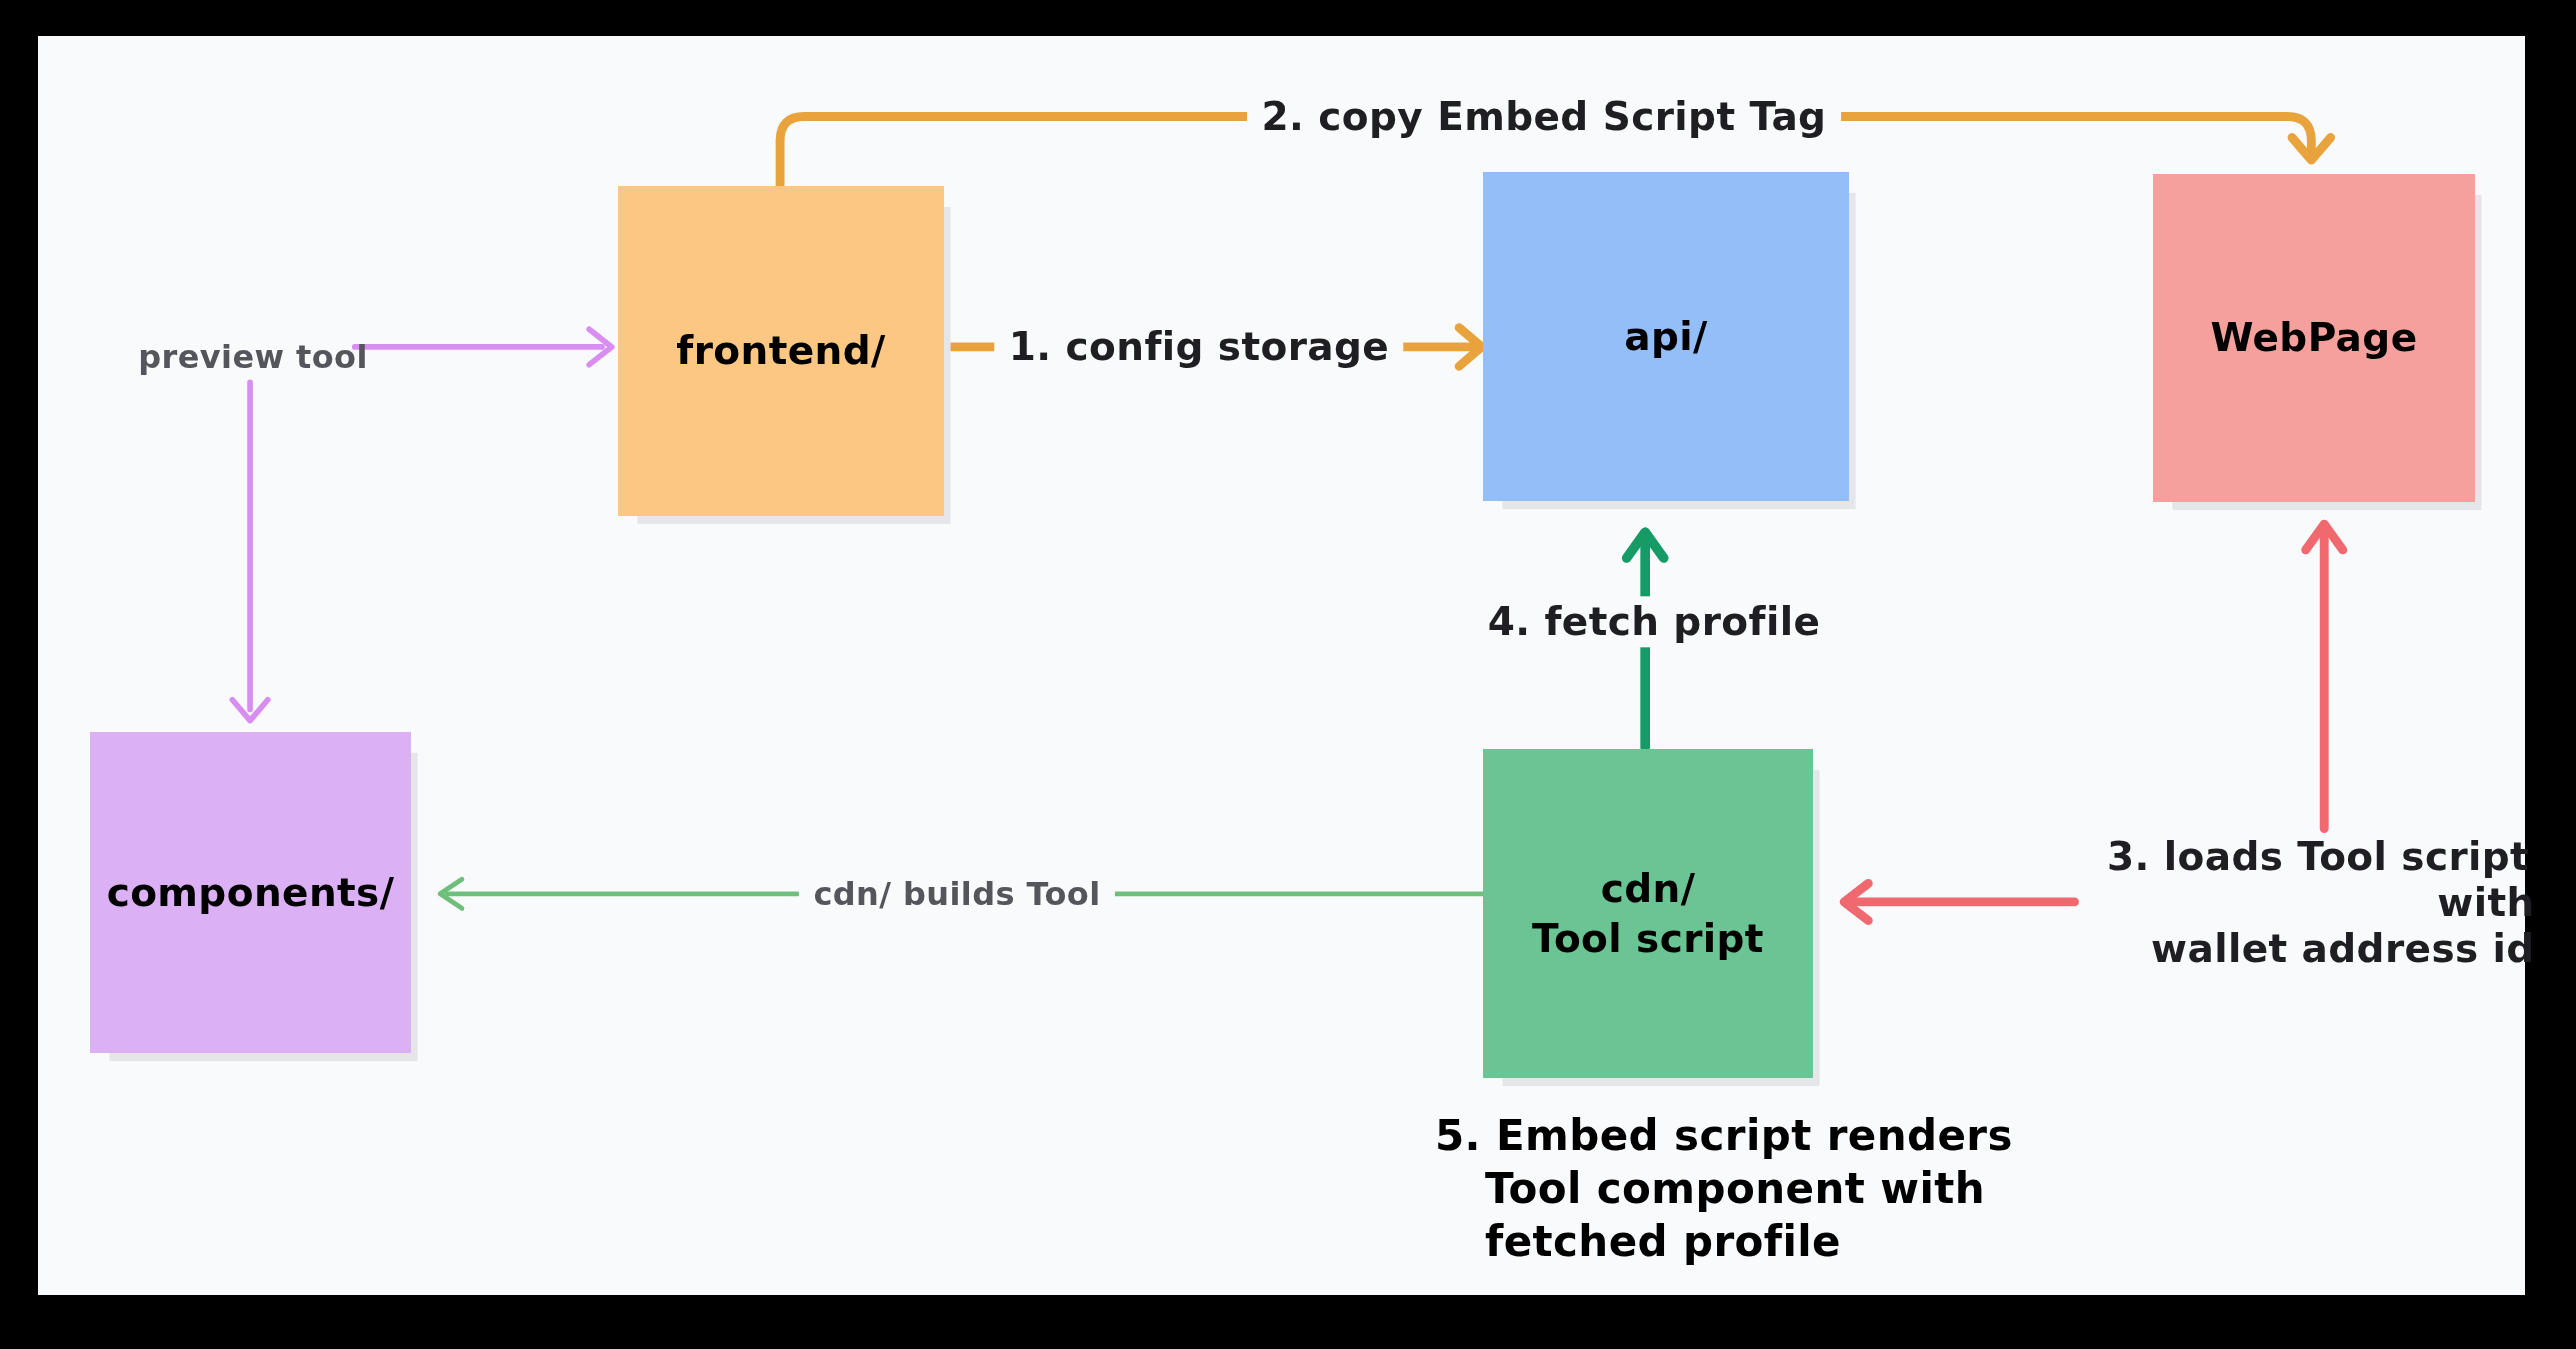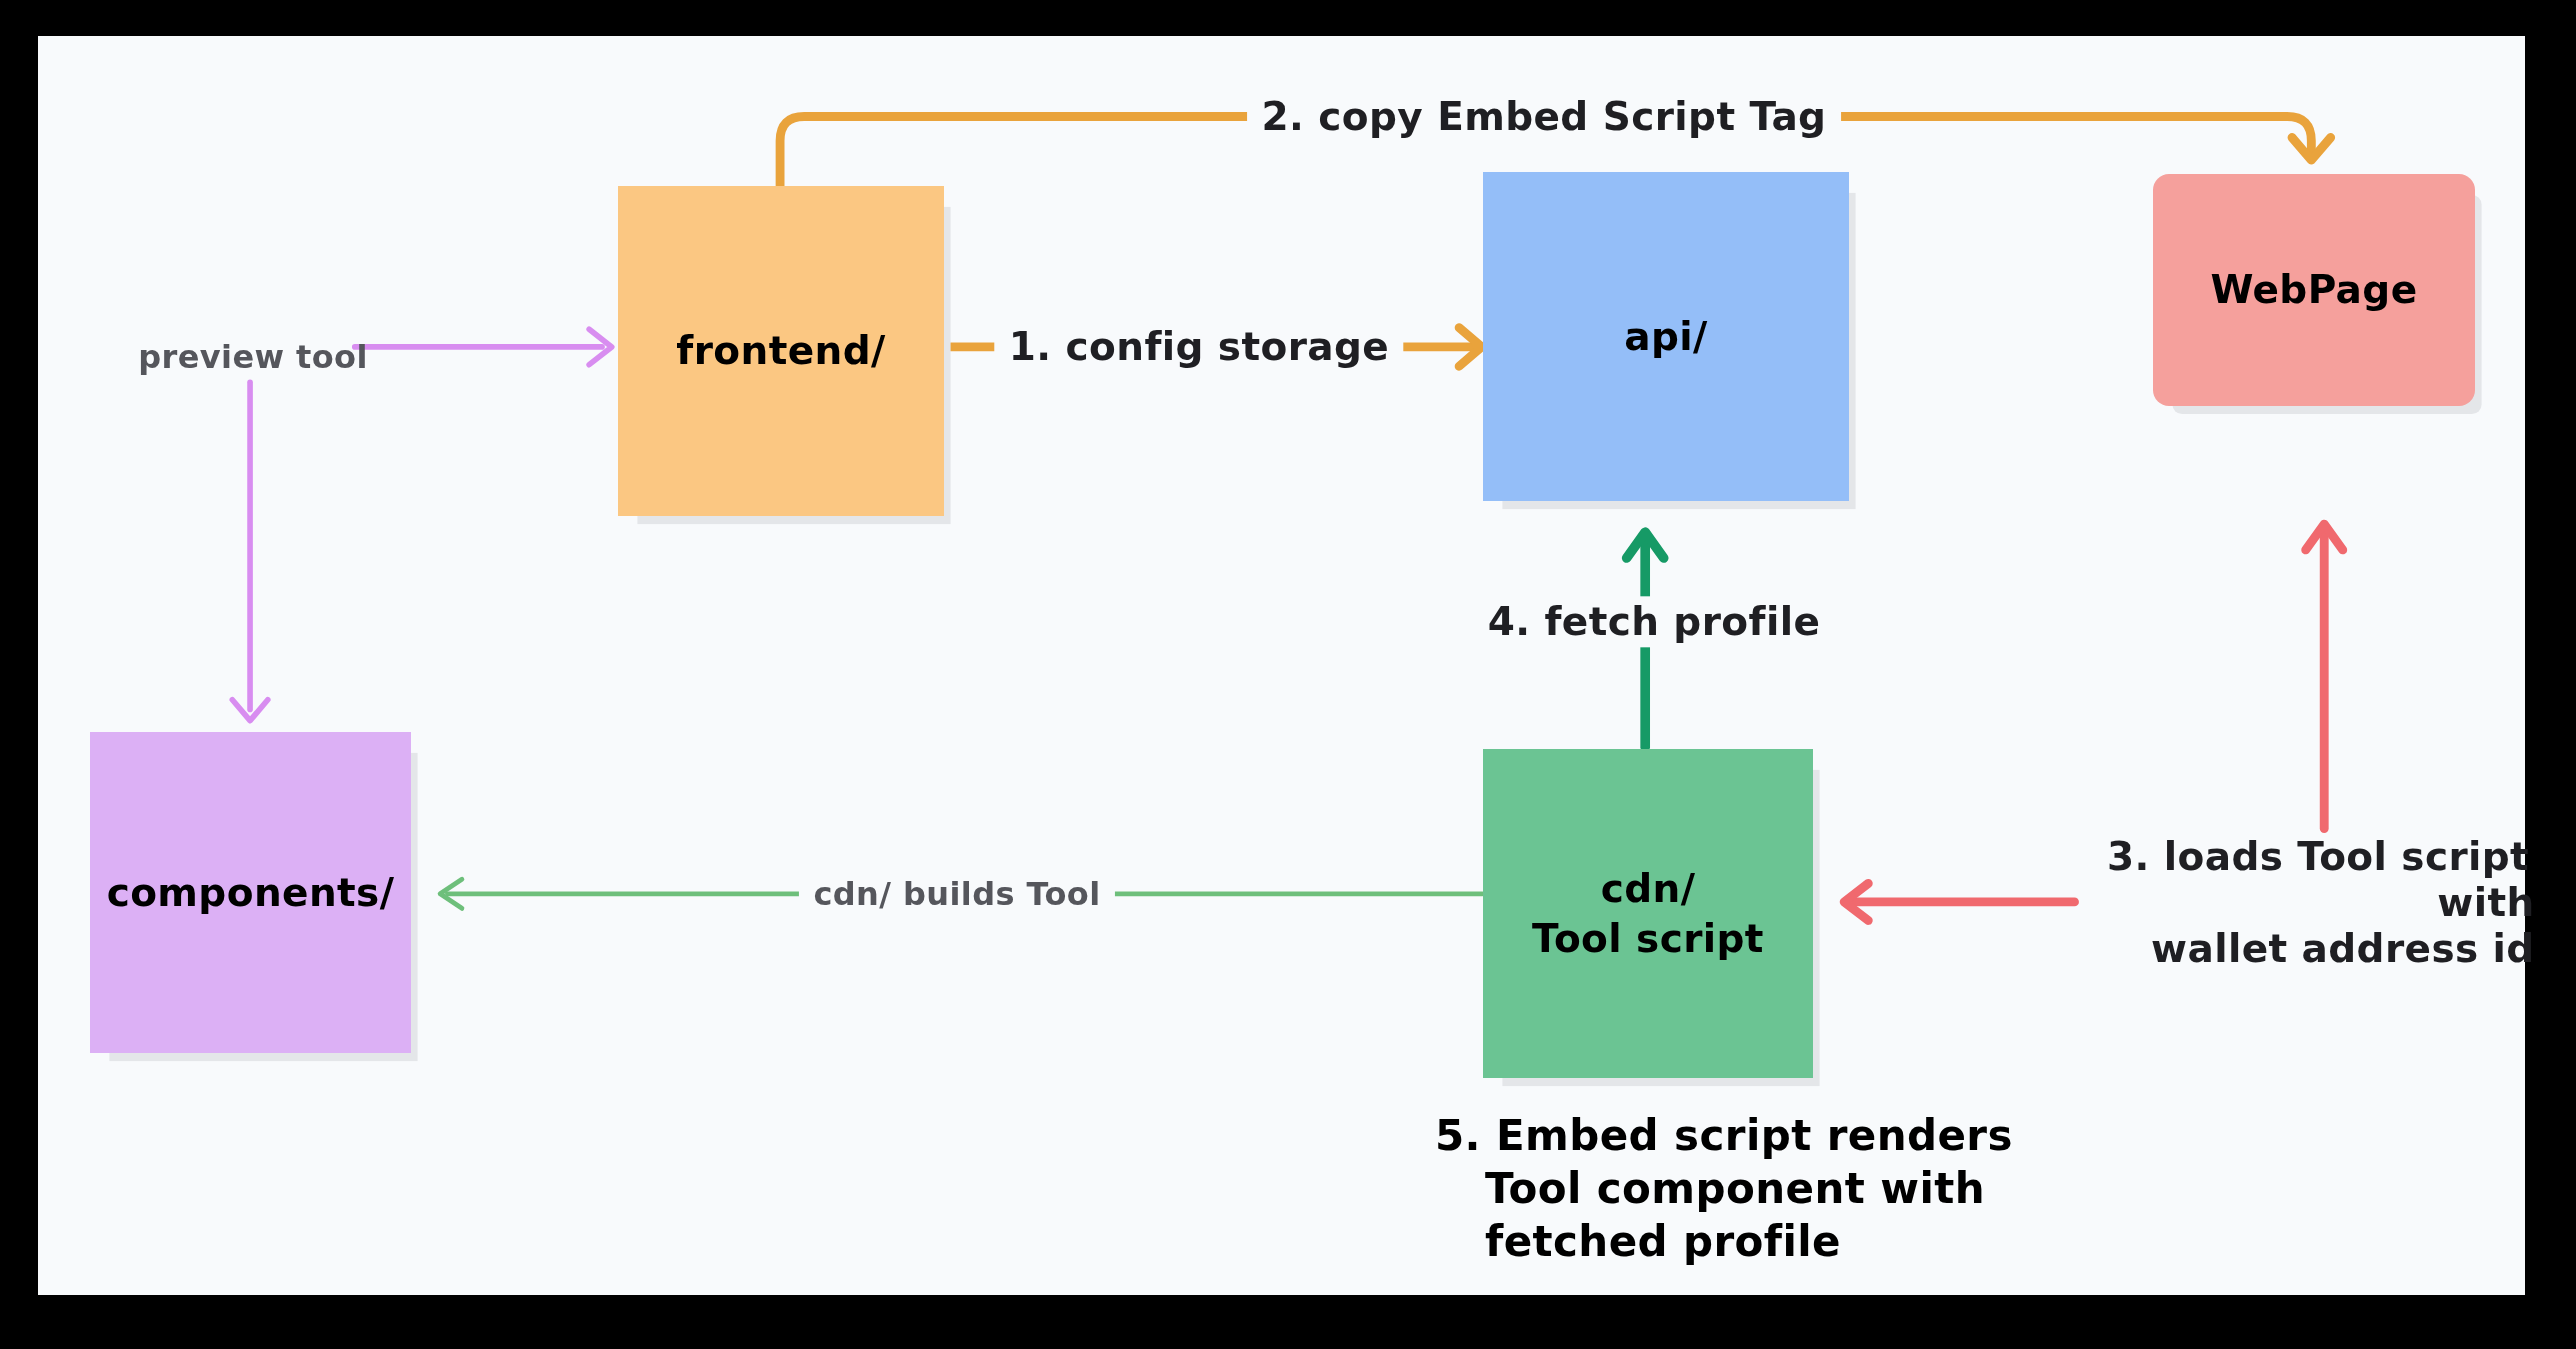--- a/index.html
+++ b/index.html
@@ -40,21 +40,21 @@
   .node-label {
     font-size: 39px;
     font-weight: 700;
     color: #000000;
     text-align: center;
     line-height: 50px;
     letter-spacing: 0.4px;
   }
   #node-frontend   { left: 580px;  top: 150px; width: 326px; height: 330px; background: #fbc782; }
   #node-api        { left: 1445px; top: 136px; width: 366px; height: 329px; background: #94bef8; }
-  #node-webpage    { left: 2115px; top: 138px; width: 322px; height: 232px; background: #f5a09c; border-radius: 16px; }
+  #node-webpage    { left: 2115px; top: 138px; width: 322px; height: 328px; background: #f5a09c; }
   #node-components { left: 52px;   top: 696px; width: 321px; height: 321px; background: #dcb0f5; }
   #node-cdn        { left: 1445px; top: 713px; width: 330px; height: 329px; background: #6bc493; }
 
   .edge-label {
     position: absolute;
     transform: translate(-50%, -50%);
     white-space: nowrap;
     font-size: 39px;
     font-weight: 700;
     color: #1f1f23;

